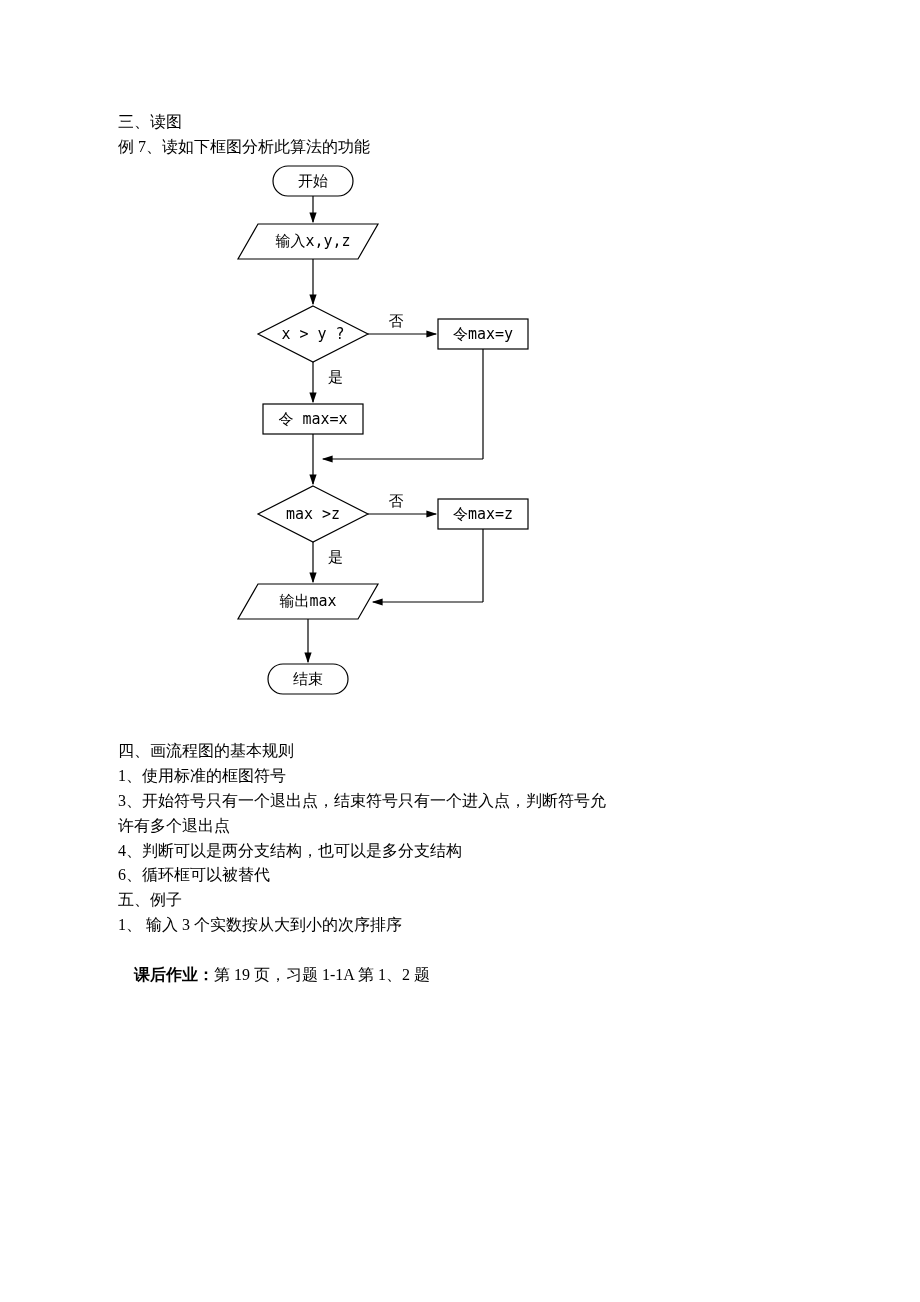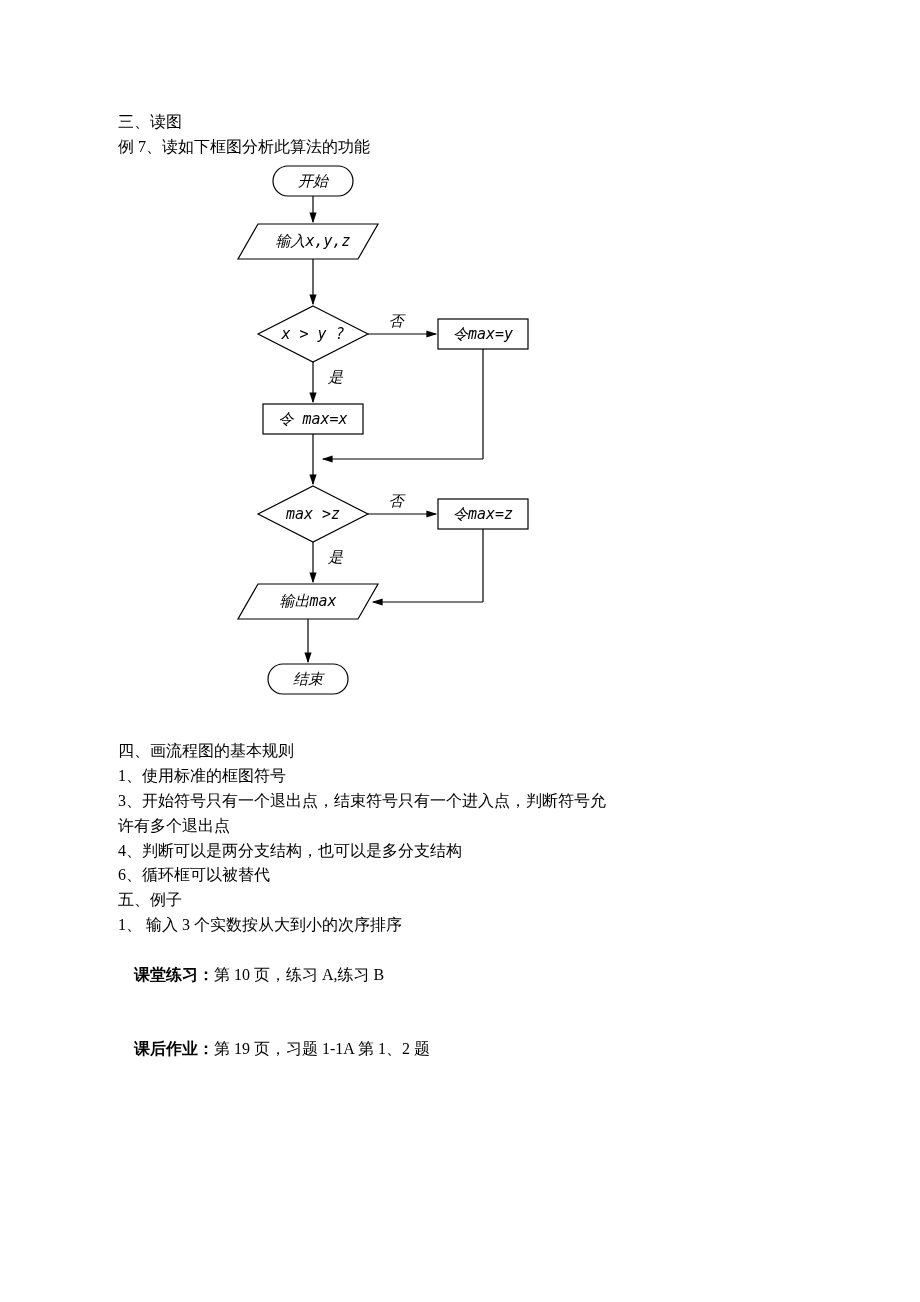--- a/index.html
+++ b/index.html
@@ -19,21 +19,20 @@
     position: relative;
   }
   .text-line {
     white-space: pre-wrap;
   }
   .bold {
     font-weight: bold;
   }
   .flowchart {
     margin: 4px 0 8px 60px;
-    font-style: italic;
   }
   .flowchart svg text {
     font-family: "SimSun", "宋体", monospace;
     font-size: 15px;
     fill: #000;
   }
 </style>
 </head>
 <body>
 
@@ -108,19 +107,16 @@
   <div class="text-line">四、画流程图的基本规则</div>
   <div class="text-line">1、使用标准的框图符号</div>
   <div class="text-line">3、开始符号只有一个退出点，结束符号只有一个进入点，判断符号允许有多个退出点</div>
   <div class="text-line">4、判断可以是两分支结构，也可以是多分支结构</div>
   <div class="text-line">6、循环框可以被替代</div>
 
   <div class="text-line">五、例子</div>
   <div class="text-line">1、 输入 3 个实数按从大到小的次序排序</div>
 
   <div class="text-line">
-    <span class="bold">课堂练习：</span><span>第 10 页，练习 A,练习 B</span>
-  </div>
-  <div class="text-line">
     <span class="bold">课后作业：</span><span>第 19 页，习题 1-1A 第 1、2 题</span>
   </div>
 
 </div>
 
 </body></html>

